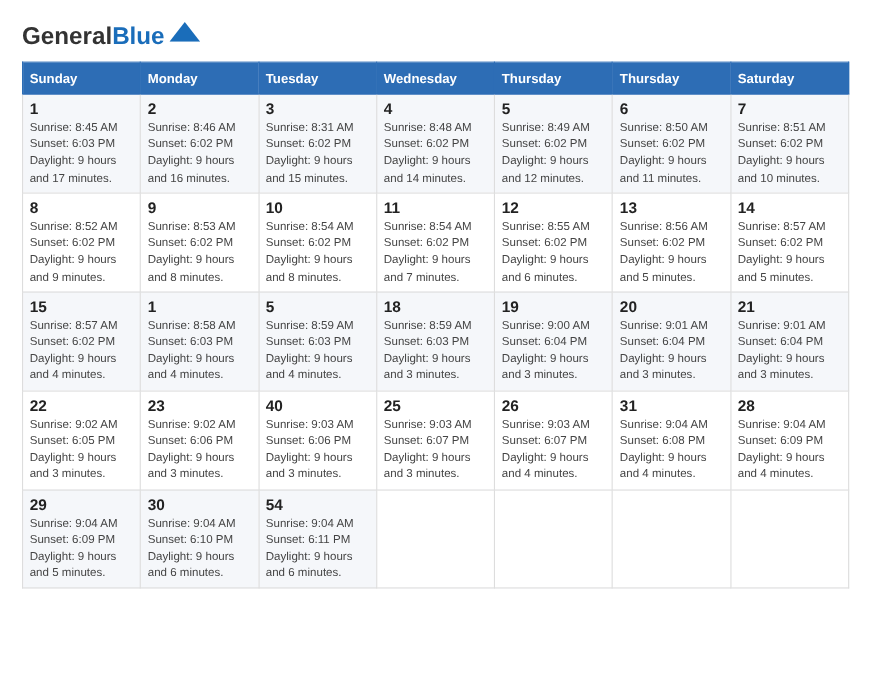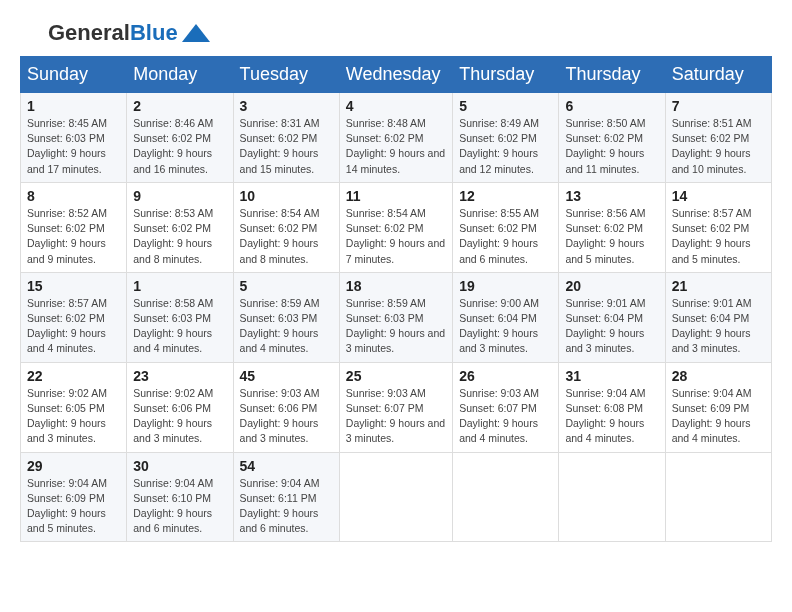--- a/index.html
+++ b/index.html
@@ -39,22 +39,22 @@
       border-collapse: collapse;
       font-size: 11px;
     }
     .calendar thead tr {
       background-color: #2d6db5;
       color: #fff;
     }
     .calendar thead th {
       padding: 7px 6px;
       text-align: left;
-      font-size: 18px;
-      font-weight: normal;
+      font-size: 12px;
+      font-weight: bold;
       border: 1px solid #2d6db5;
     }
     .calendar tbody tr {
       background: #fff;
     }
     .calendar tbody tr:nth-child(odd) {
       background: #f5f7fa;
     }
     .calendar tbody td {
       padding: 5px 6px;
@@ -77,21 +77,21 @@
     }
     .empty-cell {
       background: #fff !important;
     }
   </style>
 </head>
 <body>
 
 <div class="header">
   <div class="logo">
-    <div style="display:flex;align-items:center;gap:4px;margin-left:28px;">
+    <div style="display:flex;gap:4px;">
       <span style="font-size:22px;font-weight:bold;color:#333;">
         <span>General</span><span style="color:#1a6dba;">Blue</span>
       </span>
       <svg width="28" height="18" viewBox="0 0 28 18">
         <polygon points="0,18 14,0 28,18" fill="#1a6dba"></polygon>
       </svg>
     </div>
   </div>
   <div class="title-block">
     <div class="month-title"></div>
@@ -297,21 +297,21 @@
       </td>
         <td>
         <span class="day-num">23</span>
         <div class="day-info">
           <span>Sunrise: 9:02 AM</span><br>
           <span>Sunset: 6:06 PM</span><br>
           <span>Daylight: 9 hours and 3 minutes.</span>
         </div>
       </td>
         <td>
-        <span class="day-num">45</span>
+        <span class="day-num">40</span>
         <div class="day-info">
           <span>Sunrise: 9:03 AM</span><br>
           <span>Sunset: 6:06 PM</span><br>
           <span>Daylight: 9 hours and 3 minutes.</span>
         </div>
       </td>
         <td>
         <span class="day-num">25</span>
         <div class="day-info">
           <span>Sunrise: 9:03 AM</span><br>

